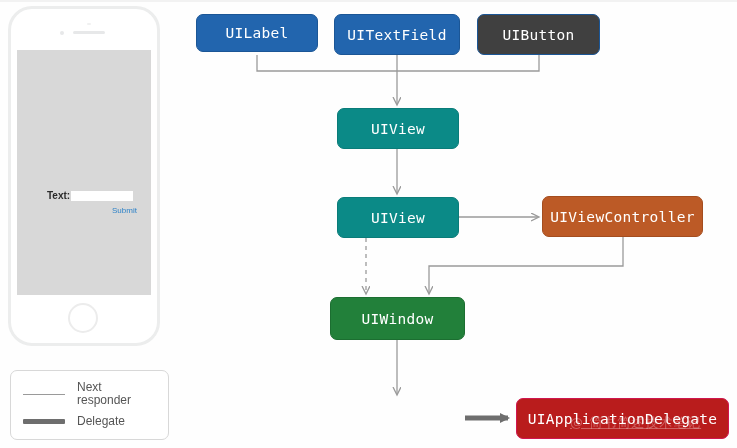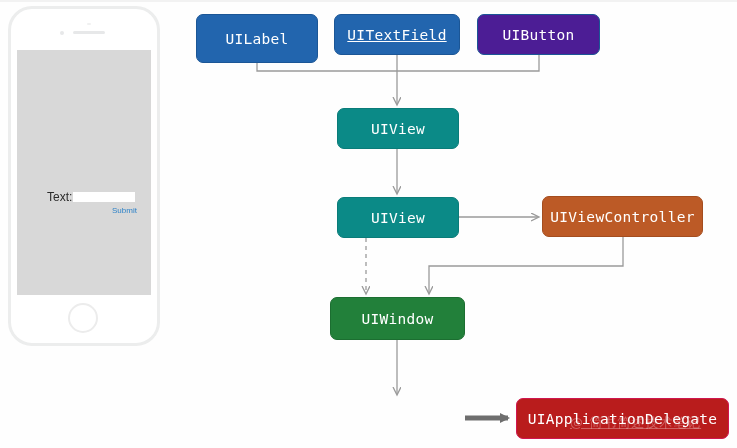--- a/index.html
+++ b/index.html
@@ -81,23 +81,24 @@
     background: #ffffff;
   }
   .form-row {
     position: absolute;
     left: 30px;
     top: 140px;
     display: flex;
     align-items: center;
   }
   .form-label {
-    font-size: 12px;
+    font-size: 10px;
     color: #2b2b2b;
     font-family: "Liberation Sans", sans-serif;
+    font-weight: bold;
   }
   .form-input {
     width: 62px;
     height: 10px;
     background: #ffffff;
     border: 1px solid #ffffff;
     box-sizing: border-box;
     margin-left: 1px;
   }
   .form-submit {
@@ -155,23 +156,23 @@
     box-sizing: border-box;
     display: flex;
     align-items: center;
     justify-content: center;
     color: #ffffff;
     font-family: "DejaVu Sans Mono", "Liberation Mono", monospace;
     font-size: 14.5px;
     letter-spacing: 0.3px;
     z-index: 3;
   }
-  .n-uilabel      { left: 196px; top: 14px;  width: 122px; height: 49px; background:#2265ae; border:1.5px solid #1b5696; }
-  .n-uitextfield  { left: 334px; top: 14px;  width: 126px; height: 41px; background:#2265ae; border:1.5px solid #1b5696;text-decoration:underline; }
-  .n-uibutton     { left: 477px; top: 14px;  width: 123px; height: 41px; background:#4c1d95; border:1.5px solid #1b5696; }
+  .n-uilabel      { left: 196px; top: 14px;  width: 122px; height: 38px; background:#2265ae; border:1.5px solid #1b5696; }
+  .n-uitextfield  { left: 334px; top: 14px;  width: 126px; height: 41px; background:#2265ae; border:1.5px solid #1b5696; }
+  .n-uibutton     { left: 477px; top: 14px;  width: 123px; height: 41px; background:#404040; border:1.5px solid #1b5696; }
   .n-uiview1      { left: 337px; top: 108px; width: 122px; height: 41px; background:#0b8a87; border:1.5px solid #0a7c79; }
   .n-uiview2      { left: 337px; top: 197px; width: 122px; height: 41px; background:#0b8a87; border:1.5px solid #0a7c79; }
   .n-uivc         { left: 542px; top: 196px; width: 161px; height: 41px; background:#bc5a26; border:1.5px solid #a44d1f; }
   .n-uiwindow     { left: 330px; top: 297px; width: 135px; height: 43px; background:#22803a; border:1.5px solid #1c6e31; }
   .n-uiapp        { left: 330px; top: 398px; width: 135px; height: 41px; background:#7055ab; border:1.5px solid #61489a; }
   .n-uiappdel     { left: 516px; top: 398px; width: 213px; height: 41px; background:#b91c1c; border:1.5px solid #d0164f; }
 
   .watermark {
     position: absolute;
     left: 570px;
@@ -217,20 +218,31 @@
       <div class="form-row">
         <span class="form-label">Text:</span>
         <input class="form-input" type="text" value="" placeholder="" style="">
       </div>
       <div class="form-submit">Submit</div>
     </div>
 
     <div class="phone-home"></div>
   </div>
 
+  <div class="legend">
+    <div class="legend-row r1">
+      <span class="legend-line-thin"></span>
+      <span class="legend-text">Next
+responder</span>
+    </div>
+    <div class="legend-row r2">
+      <span class="legend-line-thick"></span>
+      <span class="legend-text">Delegate</span>
+    </div>
+  </div>
 
   <svg class="wires" viewBox="0 0 737 448">
     <defs>
       <marker id="ah-thin" markerWidth="10" markerHeight="10" refX="7" refY="4" orient="auto" markerUnits="userSpaceOnUse">
         <path d="M0,0 L8,4 L0,8" fill="none" stroke="#9a9a9a" stroke-width="1.3"></path>
       </marker>
       <marker id="ah-thick" markerWidth="12" markerHeight="12" refX="8" refY="5" orient="auto" markerUnits="userSpaceOnUse">
         <path d="M0,0 L10,5 L0,10 Z" fill="#6e6e6e"></path>
       </marker>
     </defs>

